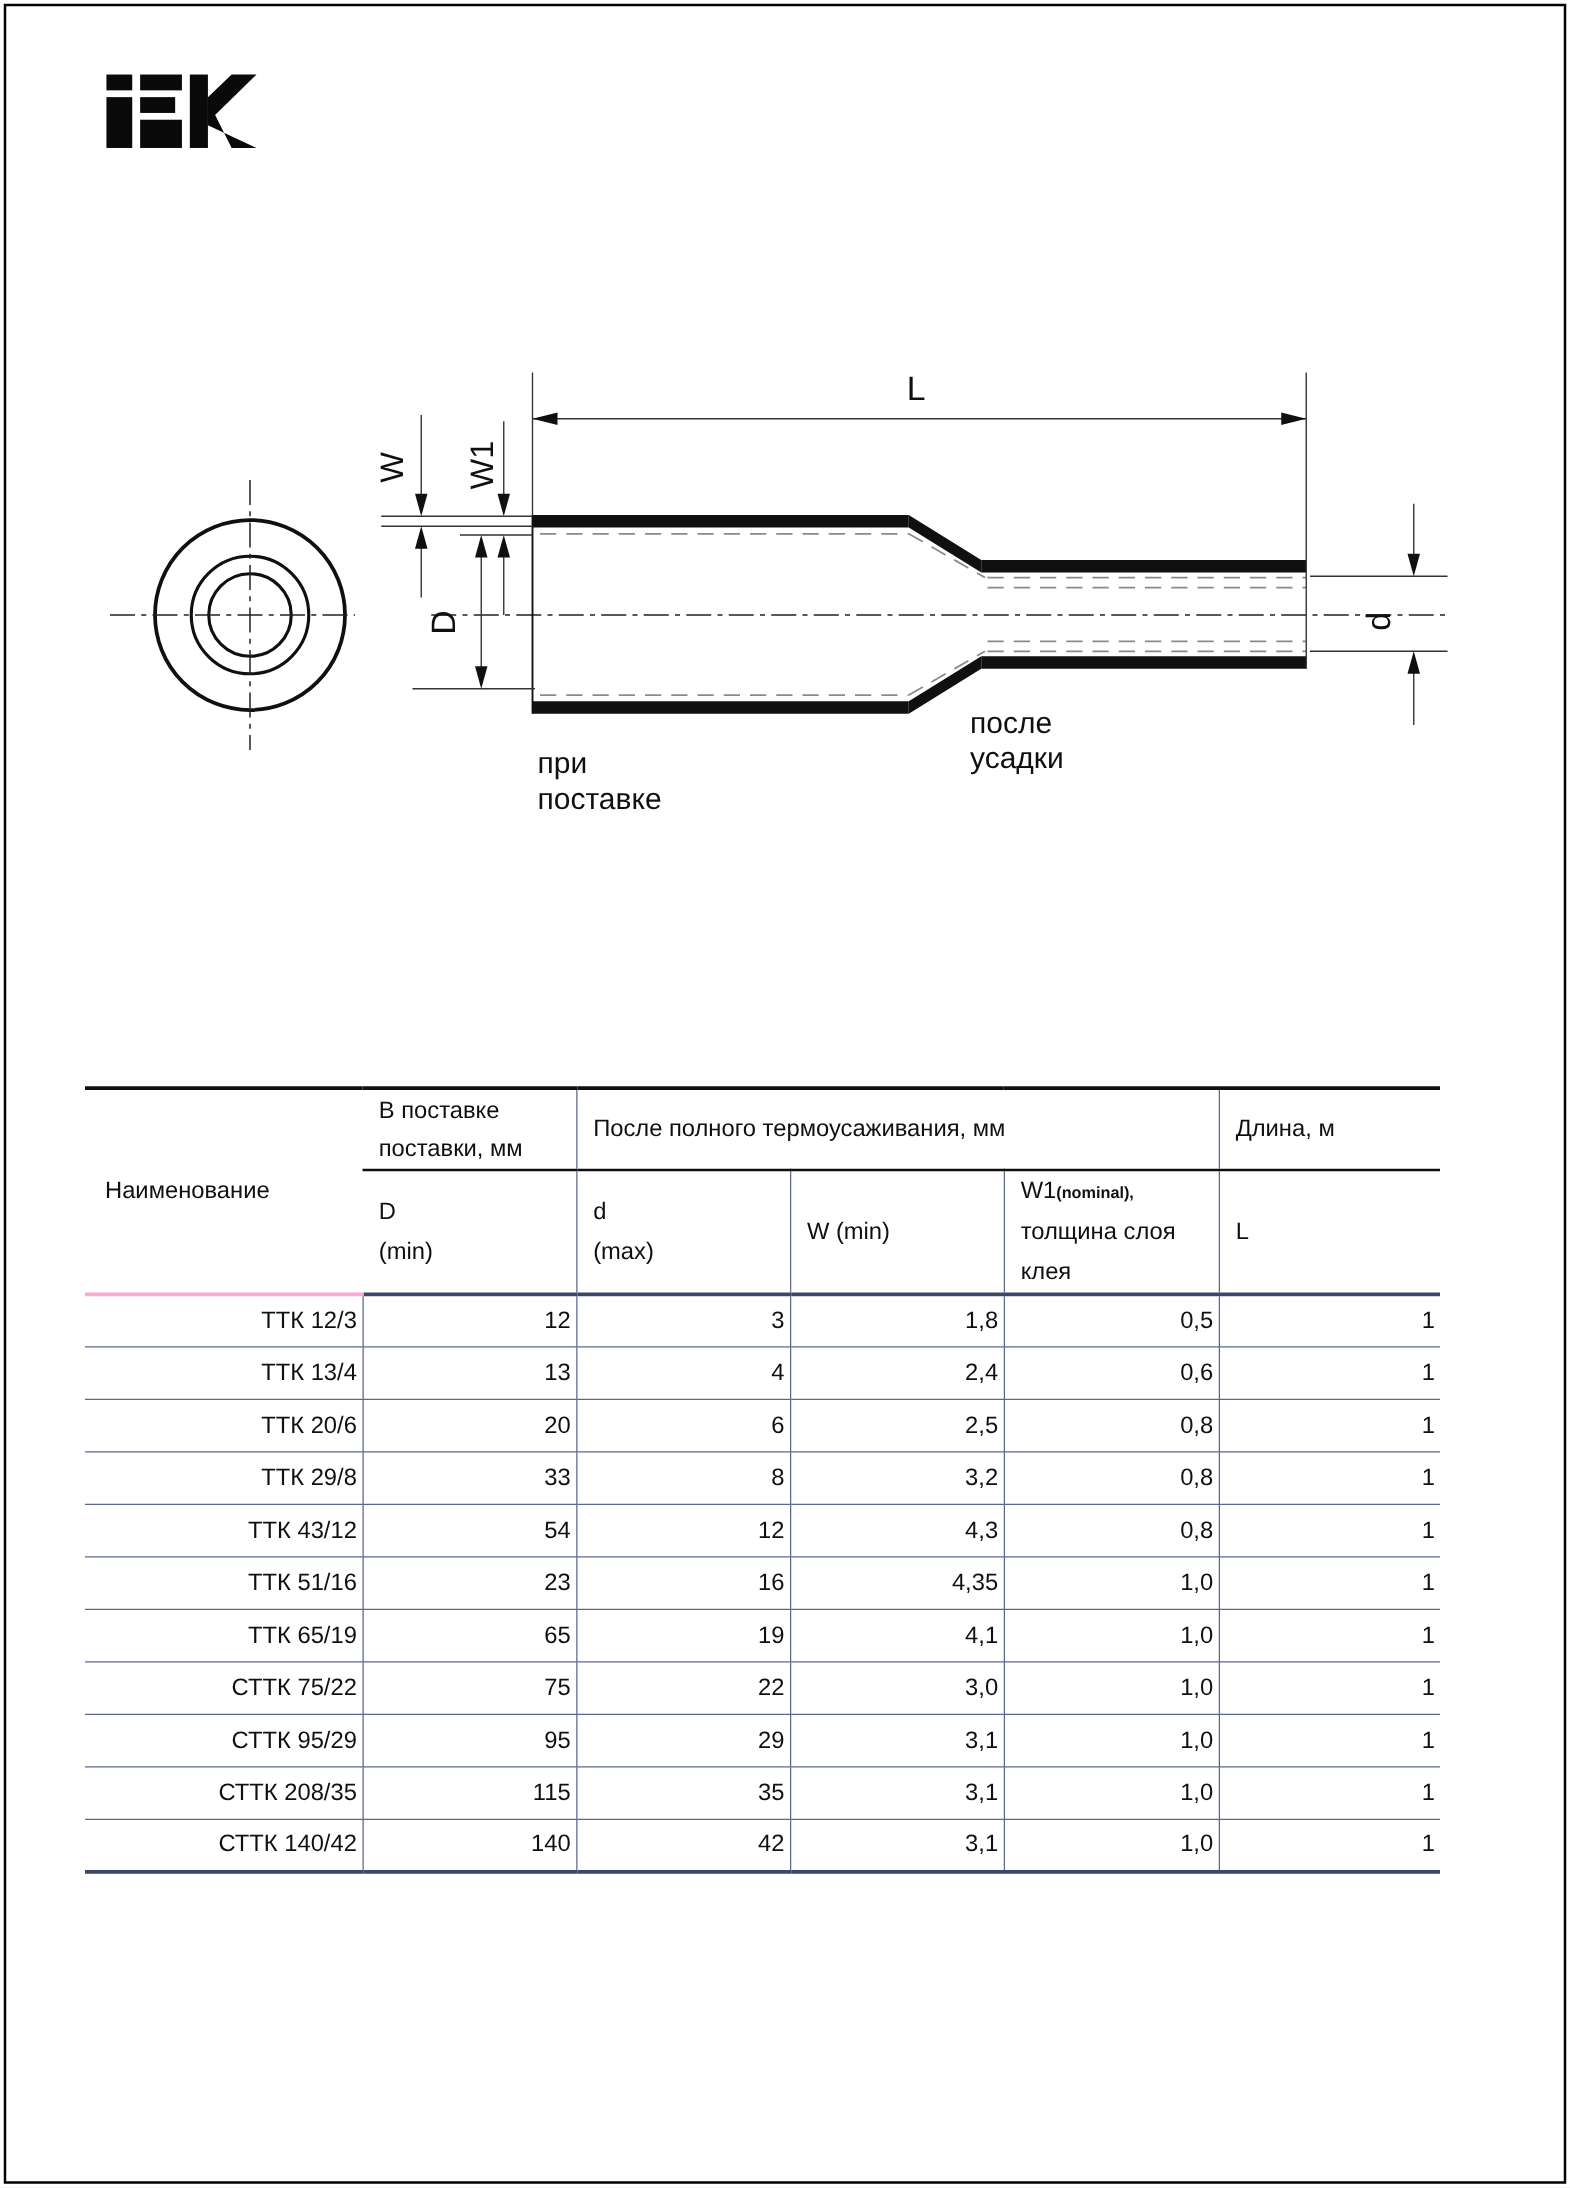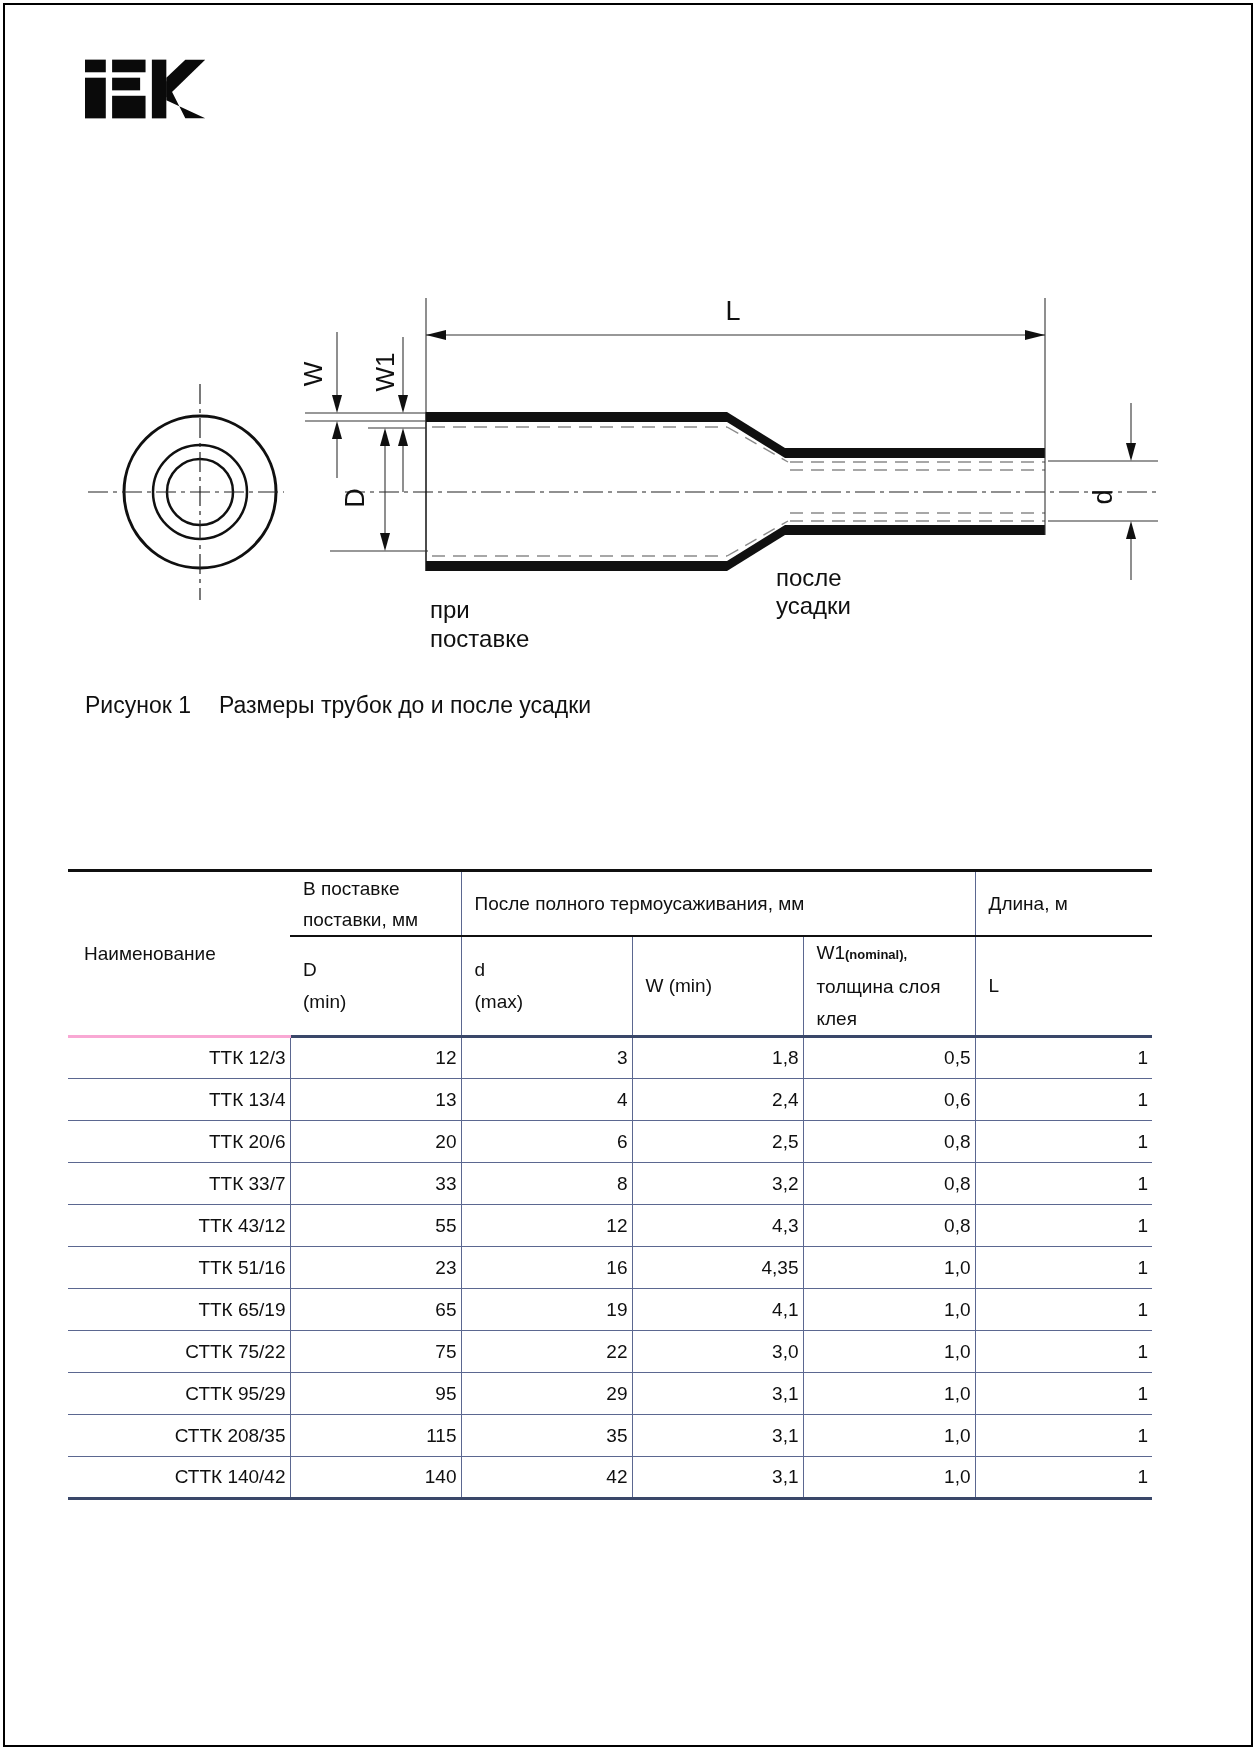--- a/index.html
+++ b/index.html
@@ -133,23 +133,20 @@
       <polygon points="1131,521 1126,539 1136,539"></polygon>
     </g>
     <text x="1112" y="497" font-size="27" text-anchor="middle" transform="rotate(-90 1112 497)">d</text>
 
     <text x="430" y="618" font-size="24">при</text>
     <text x="430" y="647" font-size="24">поставке</text>
     <text x="776" y="586" font-size="24">после</text>
     <text x="776" y="614" font-size="24">усадки</text>
   </svg>
 
-  <div id="caption">
-    <span class="cap-label">Рисунок 1</span><span>Размеры трубок до и после усадки</span>
-  </div>
 
   <table id="spec-table">
     <colgroup>
       <col style="width:222px">
         <col style="width:171px">
         <col style="width:171px">
       <col style="width:171px">
         <col style="width:172px">
         <col style="width:177px">
     </colgroup>
@@ -199,30 +196,30 @@
       </tr>
       <tr class="dr">
         <td class="c0 vr">ТТК 20/6</td>
         <td class="vr">20</td>
         <td class="vr">6</td>
         <td class="vr">2,5</td>
         <td class="vr">0,8</td>
         <td>1</td>
       </tr>
       <tr class="dr">
-        <td class="c0 vr">ТТК 33/7</td>
+        <td class="c0 vr">ТТК 29/8</td>
         <td class="vr">33</td>
         <td class="vr">8</td>
         <td class="vr">3,2</td>
         <td class="vr">0,8</td>
         <td>1</td>
       </tr>
       <tr class="dr">
         <td class="c0 vr">ТТК 43/12</td>
-        <td class="vr">55</td>
+        <td class="vr">54</td>
         <td class="vr">12</td>
         <td class="vr">4,3</td>
         <td class="vr">0,8</td>
         <td>1</td>
       </tr>
       <tr class="dr">
         <td class="c0 vr">ТТК 51/16</td>
         <td class="vr">23</td>
         <td class="vr">16</td>
         <td class="vr">4,35</td>

